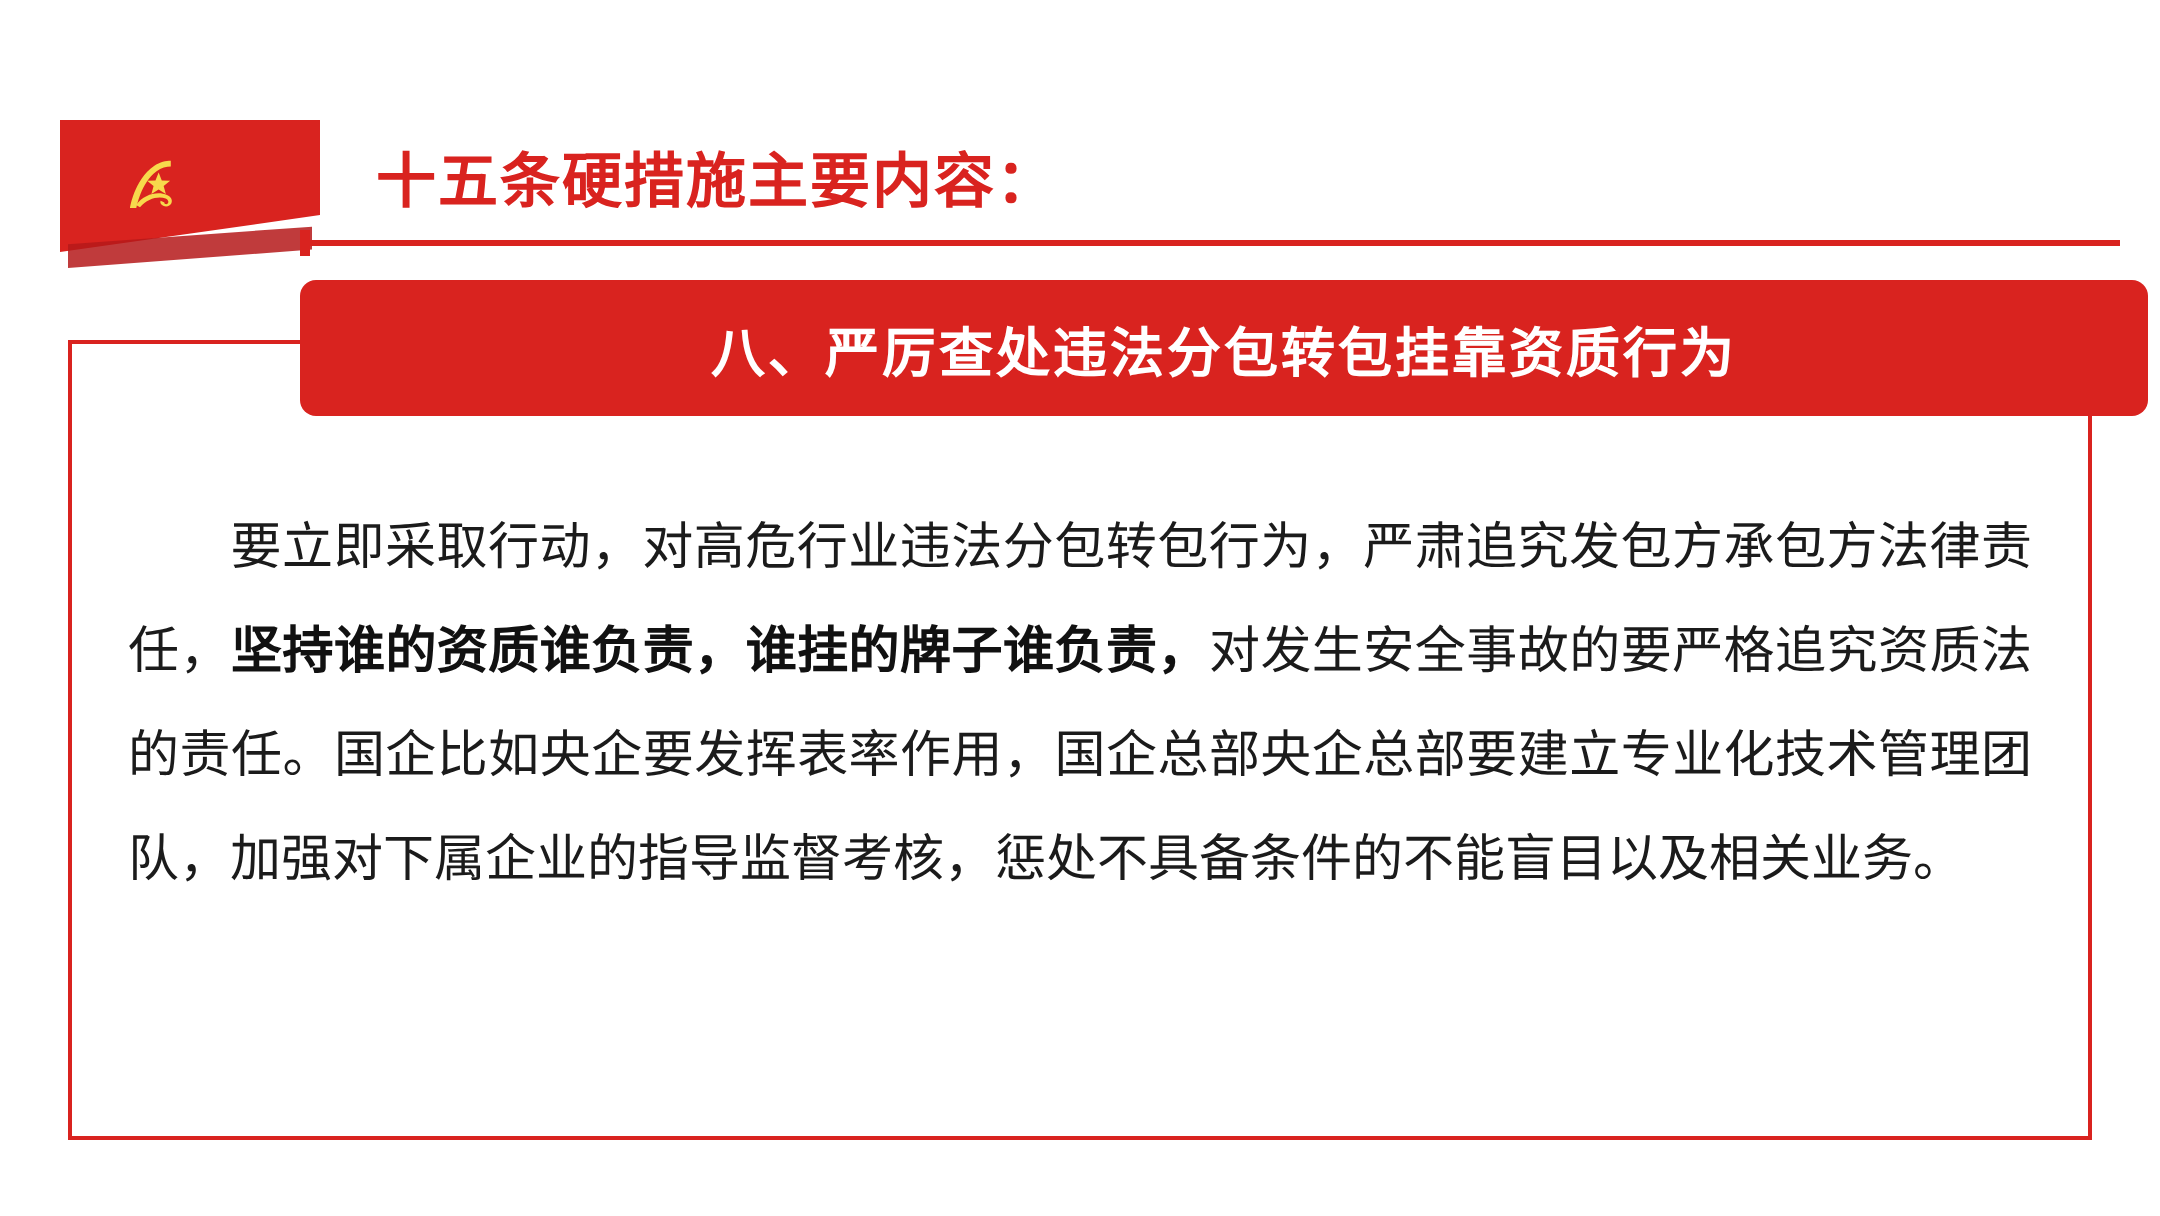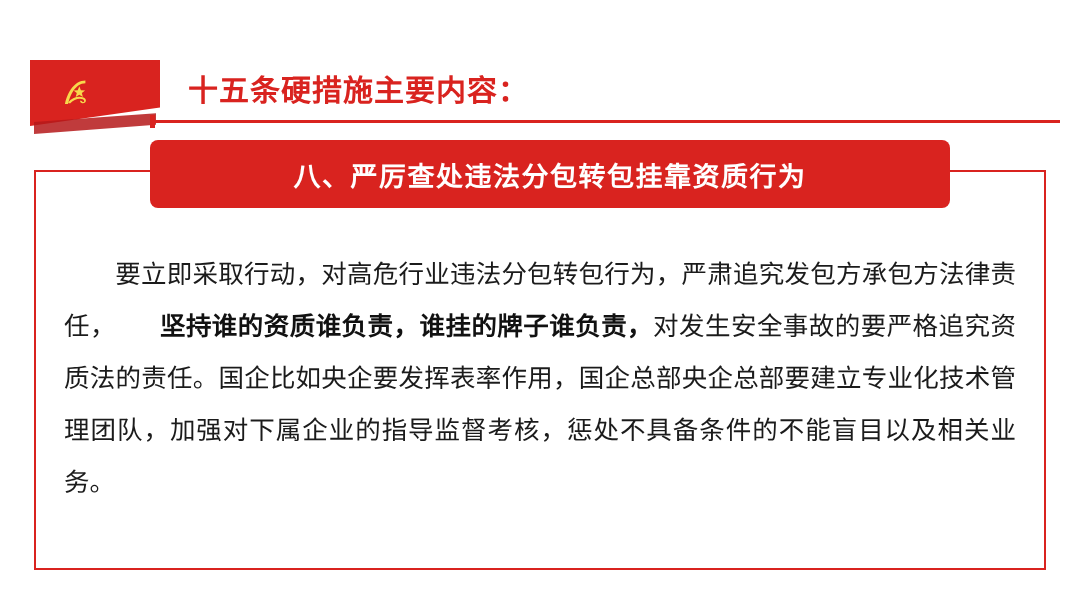--- a/index.html
+++ b/index.html
@@ -102,21 +102,21 @@
     height: 400px;
     border: 2px solid #d9231f;
     box-sizing: border-box;
     background: #ffffff;
   }
 
   .section-banner {
     position: absolute;
     left: 150px;
     top: 140px;
-    width: 800px;
+    width: 924px;
     height: 68px;
     background: #d9231f;
     border-radius: 8px;
     display: flex;
     align-items: center;
     justify-content: center;
     box-sizing: border-box;
   }
   .section-banner-text {
     color: #ffffff;
@@ -131,21 +131,21 @@
     left: 64px;
     top: 248px;
     width: 952px;
     font-size: 25.5px;
     line-height: 52px;
     color: #1b1b1b;
     text-align: justify;
     text-justify: inter-ideograph;
   }
   .body-text .indent { display: inline-block; width: 2em; }
-  .body-text b { font-weight: bold; color: #111111; margin-left: 44px; }
+  .body-text b { font-weight: bold; color: #111111; }
 </style>
 </head>
 <body>
 
 <div class="header">
 
   <div class="flag-wrap">
     <div class="flag"></div>
     <div class="flag-shadow"></div>
     <div class="flag-emblem">

